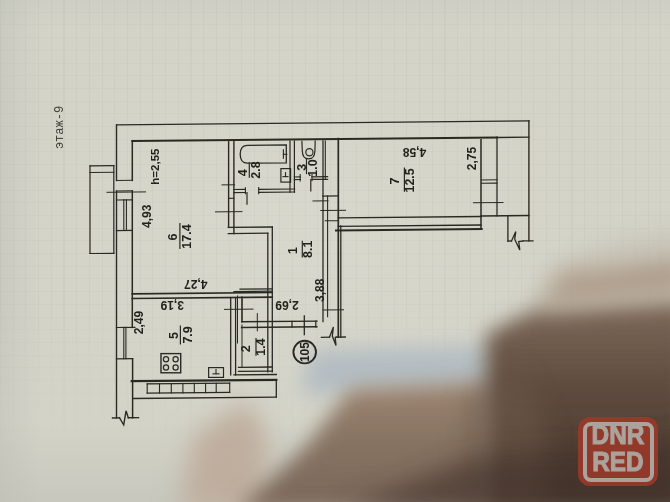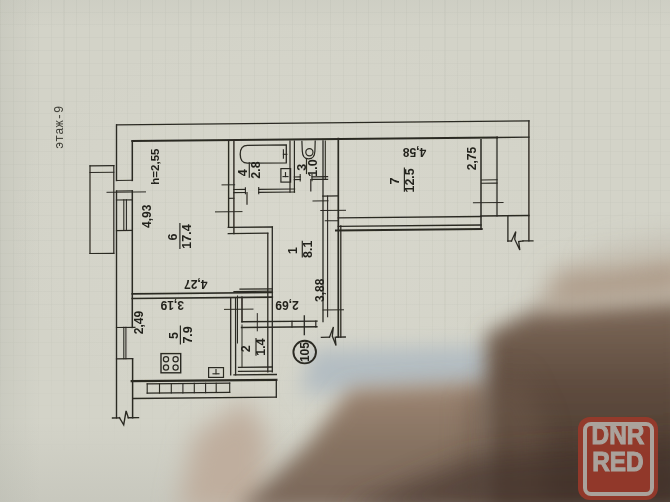--- a/index.html
+++ b/index.html
@@ -11,21 +11,21 @@
       linear-gradient(90deg, rgba(180,182,172,.30) 0px, rgba(180,182,172,0) 40px),
       linear-gradient(0deg, rgba(170,170,162,.28) 0px, rgba(170,170,162,0) 80px),
       linear-gradient(180deg, rgba(190,192,182,.25) 0px, rgba(190,192,182,0) 28px);}
   #grid{position:absolute;left:0;top:0;width:670px;height:470px;
     background:
       repeating-linear-gradient(90deg, rgba(120,128,112,.055) 0px, rgba(120,128,112,.055) 1px, rgba(0,0,0,0) 1px, rgba(0,0,0,0) 12.7px),
       repeating-linear-gradient(0deg, rgba(120,128,112,.04) 0px, rgba(120,128,112,.04) 1px, rgba(0,0,0,0) 1px, rgba(0,0,0,0) 12.7px);
     -webkit-mask-image:linear-gradient(180deg,#000 65%,transparent 97%);
     mask-image:linear-gradient(180deg,#000 65%,transparent 97%);}
   svg{position:absolute;left:0;top:0}
-  #wm{position:absolute;left:578px;top:417px;width:80px;height:83px;opacity:.9}
+  #wm{position:absolute;left:578px;top:417px;width:80px;height:69px;opacity:.9}
   #wm .red{position:absolute;inset:0;background:#9a392a;border-radius:12px}
   #wm .ring{position:absolute;left:4.5px;top:4.5px;right:4.5px;bottom:4.5px;border:4.5px solid #b5aea8;border-radius:8px}
   #wm .txt{position:absolute;left:0;top:5px;width:80px;text-align:center;
     font-weight:bold;font-size:28px;line-height:26.5px;color:#b5aea8;-webkit-text-stroke:1.1px #b5aea8;
     transform:scaleX(.87);letter-spacing:0px}
 </style>
 </head>
 <body>
 <div id="page">
 

